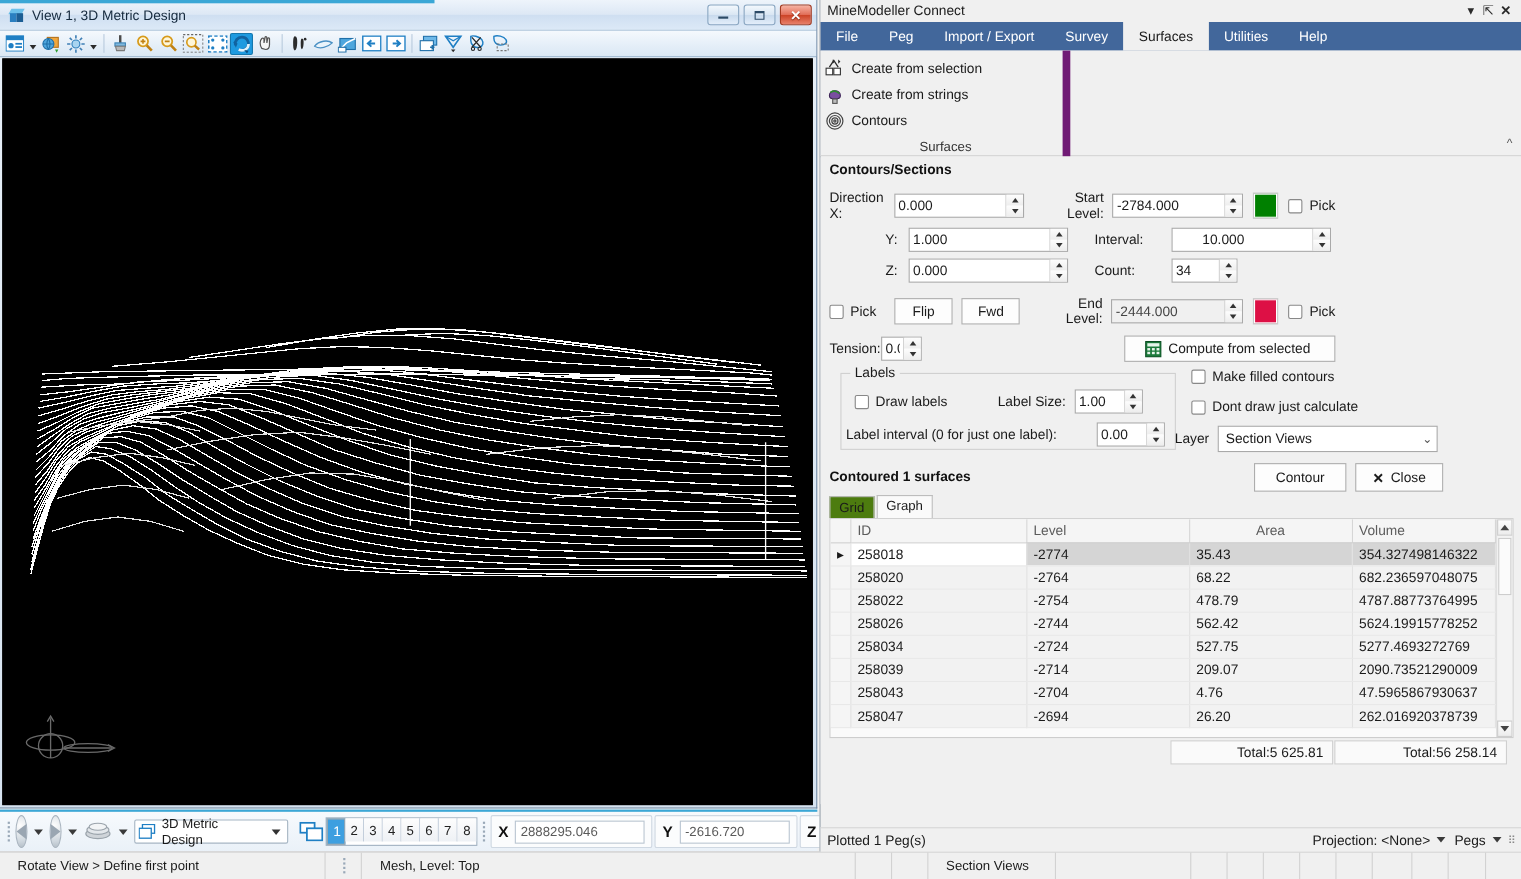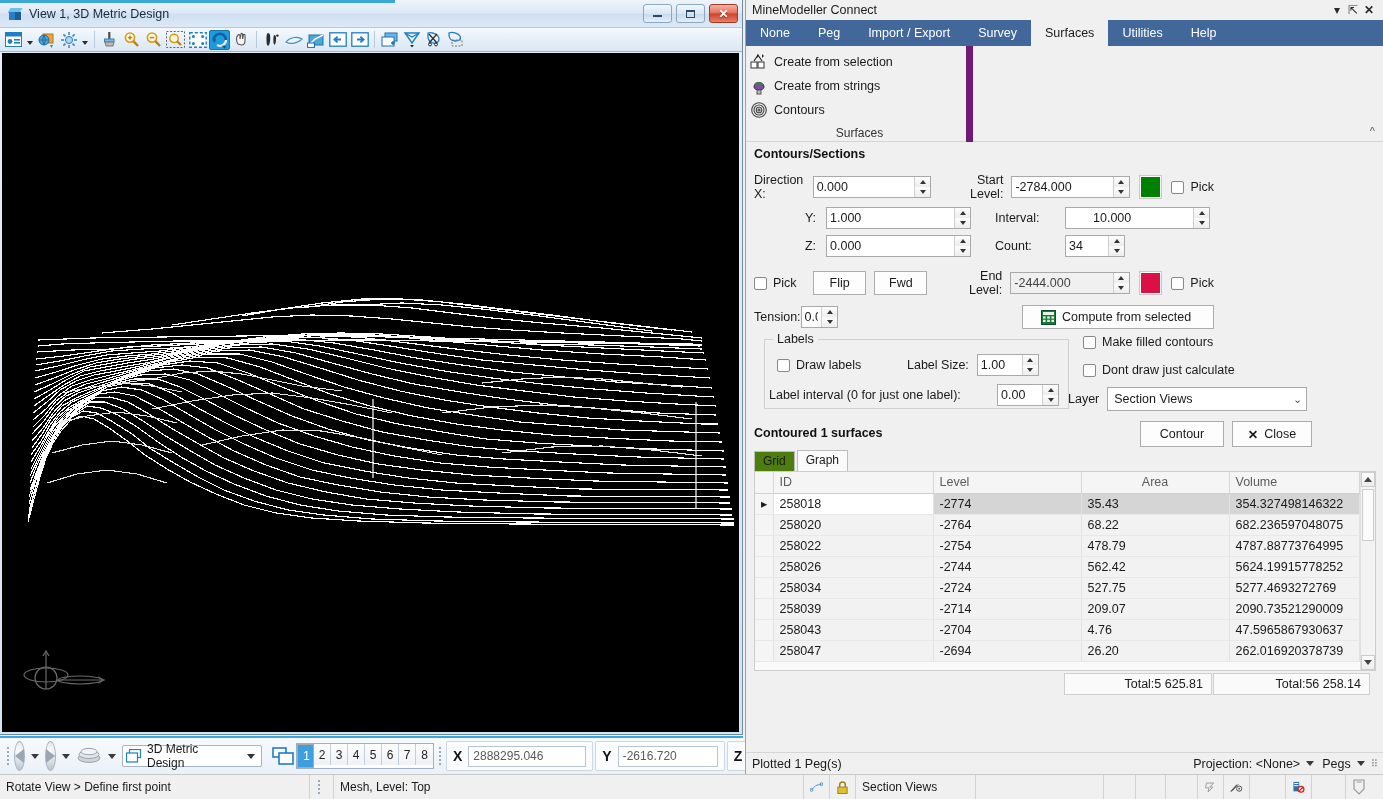--- a/index.html
+++ b/index.html
@@ -110,21 +110,21 @@
   .coordbox input {
     height: 21px; border: 1px solid #b9c5d1; background:#fff; font-size: 12px; color: #5a5a5a;
     padding: 0 4px; font-family: "Liberation Sans", sans-serif;
   }
 
   #status-bar {
     position: absolute; left: 0; top: 774px; width: 1383px; height: 25px;
     background: #f0f0f0; border-top: 1px solid #c8c8c8;
     display: flex; align-items: center; font-size: 12px; color: #1a1a1a;
   }
-  .sb-cell { height: 25px; display:flex; align-items:center; padding: 0 6px; border-right: 1px solid #d2d2d2; }
+  .sb-cell { height: 25px; display:flex; align-items:center; padding: 0 16px; border-right: 1px solid #d2d2d2; }
   .sb-icon { width: 26px; justify-content: center; }
 
   
   #connect {
     position: absolute; left: 745px; top: 0; width: 638px; height: 774px;
     background: #f0f0f0; border-left: 1px solid #9aa4ae;
   }
   #connect-title {
     height: 20px; display:flex; align-items:center; padding: 0 6px;
     font-size: 12.5px; color: #1b1b1b; background: #f0f0f0;
@@ -603,21 +603,21 @@
 
     <div id="connect-title">
       <span>MineModeller Connect</span>
       <span class="spacer"></span>
       <span class="tt-btn">▾</span>
       <span class="tt-btn">⇱</span>
       <span class="tt-btn" style="font-weight:bold;">✕</span>
     </div>
 
     <div id="ribbon-tabs">
-      <div class="rtab">None</div>
+      <div class="rtab">File</div>
       <div class="rtab">Peg</div>
       <div class="rtab">Import / Export</div>
       <div class="rtab">Survey</div>
       <div class="rtab active">Surfaces</div>
       <div class="rtab">Utilities</div>
       <div class="rtab">Help</div>
     </div>
 
     <div id="ribbon-body">
       <div id="ribbon-group">

